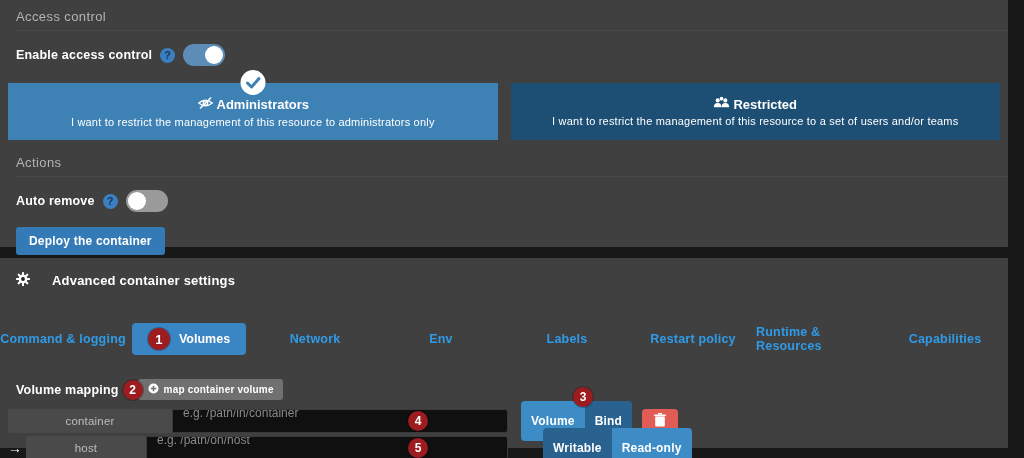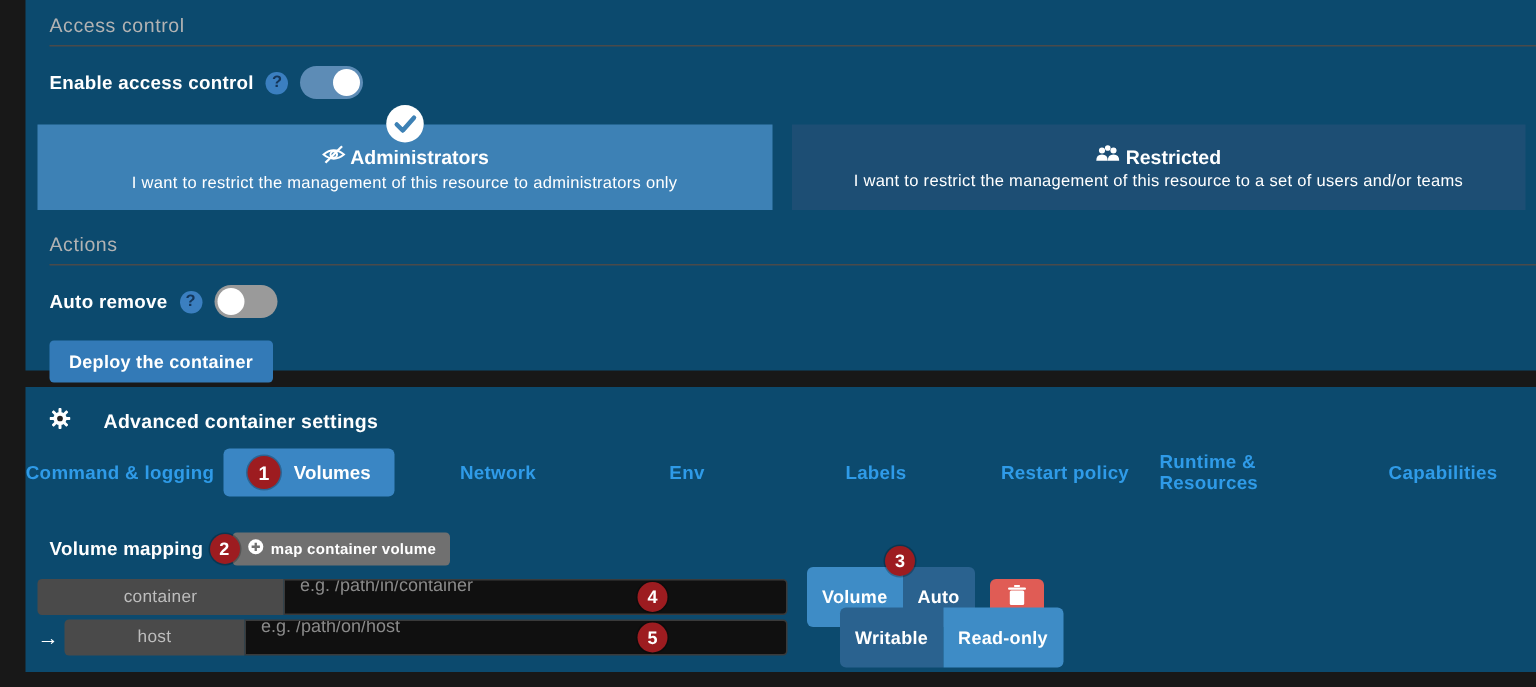--- a/index.html
+++ b/index.html
@@ -3,21 +3,21 @@
 <meta charset="utf-8">
 <style>
   * { box-sizing: border-box; margin: 0; padding: 0; }
   html,body { width:1024px; height:458px; }
   body {
     background:#181818;
     font-family:"Liberation Sans", sans-serif;
     overflow:hidden;
     position:relative;
   }
-  .panel { position:absolute; left:17px; width:1008px; background:#0c4a6e; }
+  .panel { position:absolute; left:0; width:1008px; background:#404040; }
   #panel-top { top:0; height:247px; }
   #panel-advanced { top:258px; height:190px; }
 
   .section-title { color:#b3b3b3; font-size:13px; padding:9px 0 0 16px; letter-spacing:.4px; }
   .hr { height:1px; background:#4a4a4a; margin:6px 0 0 16px; }
 
   .label-row { display:flex; align-items:center; gap:8px; margin:13px 0 0 16px; }
   .bold-label { color:#fff; font-weight:bold; font-size:12.5px; letter-spacing:.2px; }
 
   .q-icon { width:15px; height:15px; border-radius:50%; background:#3b7fc0; color:#14365a;
@@ -39,21 +39,21 @@
   .option-desc { font-size:11px; letter-spacing:.2px; }
   .check-badge { position:absolute; top:-14px; left:50%; transform:translateX(-50%); }
 
   .deploy-btn { display:inline-block; margin:15px 0 0 16px; background:#337ab7; color:#fff;
     font-family:inherit; font-weight:bold; font-size:12px; padding:7px 13px; border:none;
     border-radius:3px; letter-spacing:.2px; cursor:pointer; }
 
   .adv-title-row { display:flex; align-items:center; gap:22px; margin:14px 0 0 16px;
     color:#fff; font-weight:bold; font-size:13px; letter-spacing:.2px; }
 
-  .tabs-row { display:flex; margin-top:10px; height:32px; align-items:center; }
+  .tabs-row { display:flex; margin-top:34px; height:32px; align-items:center; }
   .tab-cell { flex:1; display:flex; justify-content:center; align-items:center; }
   .tab-link { color:#2f9be8; font-weight:bold; font-size:12.5px; letter-spacing:.2px; cursor:pointer; text-decoration:none; }
   .tab-pill { background:#3a86c4; border-radius:4px; height:32px; display:flex; align-items:center;
     gap:9px; padding:0 16px; cursor:pointer; }
   .tab-pill .tab-active-label { color:#fff; font-weight:bold; font-size:12.5px; }
 
   .badge { background:#9d1c20; color:#fff; font-weight:bold; border-radius:50%;
     display:flex; align-items:center; justify-content:center; box-shadow:0 0 0 1px rgba(0,0,0,.25); }
   .b22 { width:22px; height:22px; font-size:13px; }
   .b20 { width:20px; height:20px; font-size:12px; }
@@ -234,21 +234,21 @@
         <input class="path-input" type="text" placeholder="e.g. /path/on/host" style="">
         <span class="badge b20 input-badge">5</span>
       </div>
     </div>
 
     <div class="vm-right">
       <div class="btn-row">
         <span class="group-wrap">
           <span class="badge b20 floating-badge">3</span>
           <button class="tbtn first lighter">Volume</button>
-          <button class="tbtn last darker">Auto</button>
+          <button class="tbtn last darker">Bind</button>
         </span>
         <button class="trash-btn">
           <span>
             <svg width="12" height="14" viewBox="0 0 12 14" fill="#ffffff">
               <rect x="1.2" y="3.6" width="9.6" height="9.8" rx="1"></rect>
               <rect x="0" y="1.6" width="12" height="1.6" rx="0.8"></rect>
               <rect x="4" y="0" width="4" height="1.4" rx="0.5"></rect>
             </svg>
           </span>
         </button>

